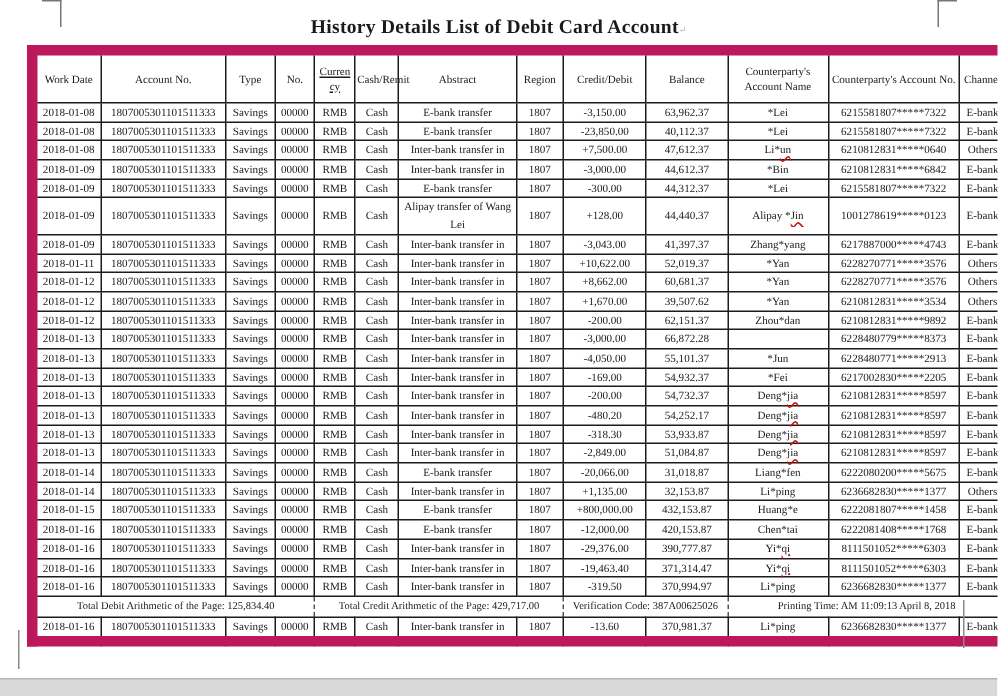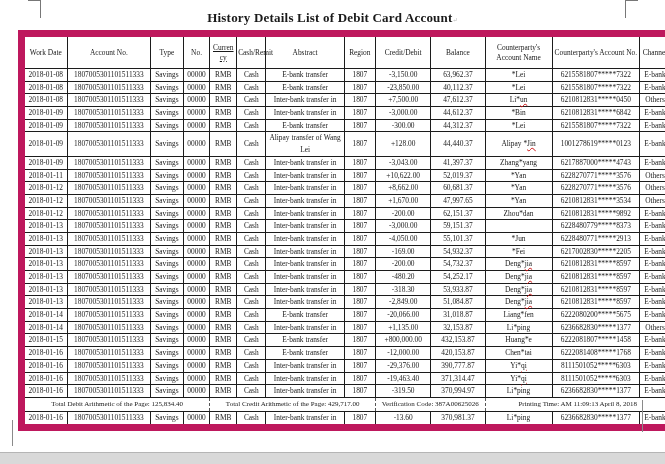--- a/index.html
+++ b/index.html
@@ -146,21 +146,21 @@
           <td>1807005301101511333</td>
           <td>Savings</td>
           <td>00000</td>
           <td>RMB</td>
           <td>Cash</td>
           <td class="wrap">Inter-bank transfer in</td>
           <td>1807</td>
           <td>+7,500.00</td>
           <td>47,612.37</td>
           <td><span>Li*</span><span class="wavy">un</span></td>
-          <td>6210812831*****0450</td>
+          <td>6210812831*****0640</td>
           <td class="chan">Others<span class="eol">↵</span></td>
         </tr>
         <tr>
           <td>2018-01-09</td>
           <td>1807005301101511333</td>
           <td>Savings</td>
           <td>00000</td>
           <td>RMB</td>
           <td>Cash</td>
           <td class="wrap">Inter-bank transfer in</td>
@@ -249,21 +249,21 @@
         <tr>
           <td>2018-01-12</td>
           <td>1807005301101511333</td>
           <td>Savings</td>
           <td>00000</td>
           <td>RMB</td>
           <td>Cash</td>
           <td class="wrap">Inter-bank transfer in</td>
           <td>1807</td>
           <td>+1,670.00</td>
-          <td>47,997.65</td>
+          <td>39,507.62</td>
           <td><span>*Yan</span></td>
           <td>6210812831*****3534</td>
           <td class="chan">Others<span class="eol">↵</span></td>
         </tr>
         <tr>
           <td>2018-01-12</td>
           <td>1807005301101511333</td>
           <td>Savings</td>
           <td>00000</td>
           <td>RMB</td>
@@ -279,21 +279,21 @@
         <tr>
           <td>2018-01-13</td>
           <td>1807005301101511333</td>
           <td>Savings</td>
           <td>00000</td>
           <td>RMB</td>
           <td>Cash</td>
           <td class="wrap">Inter-bank transfer in</td>
           <td>1807</td>
           <td>-3,000.00</td>
-          <td>59,151.37</td>
+          <td>66,872.28</td>
           <td><span></span></td>
           <td>6228480779*****8373</td>
           <td class="chan">E-bank<span class="eol">↵</span></td>
         </tr>
         <tr>
           <td>2018-01-13</td>
           <td>1807005301101511333</td>
           <td>Savings</td>
           <td>00000</td>
           <td>RMB</td>

